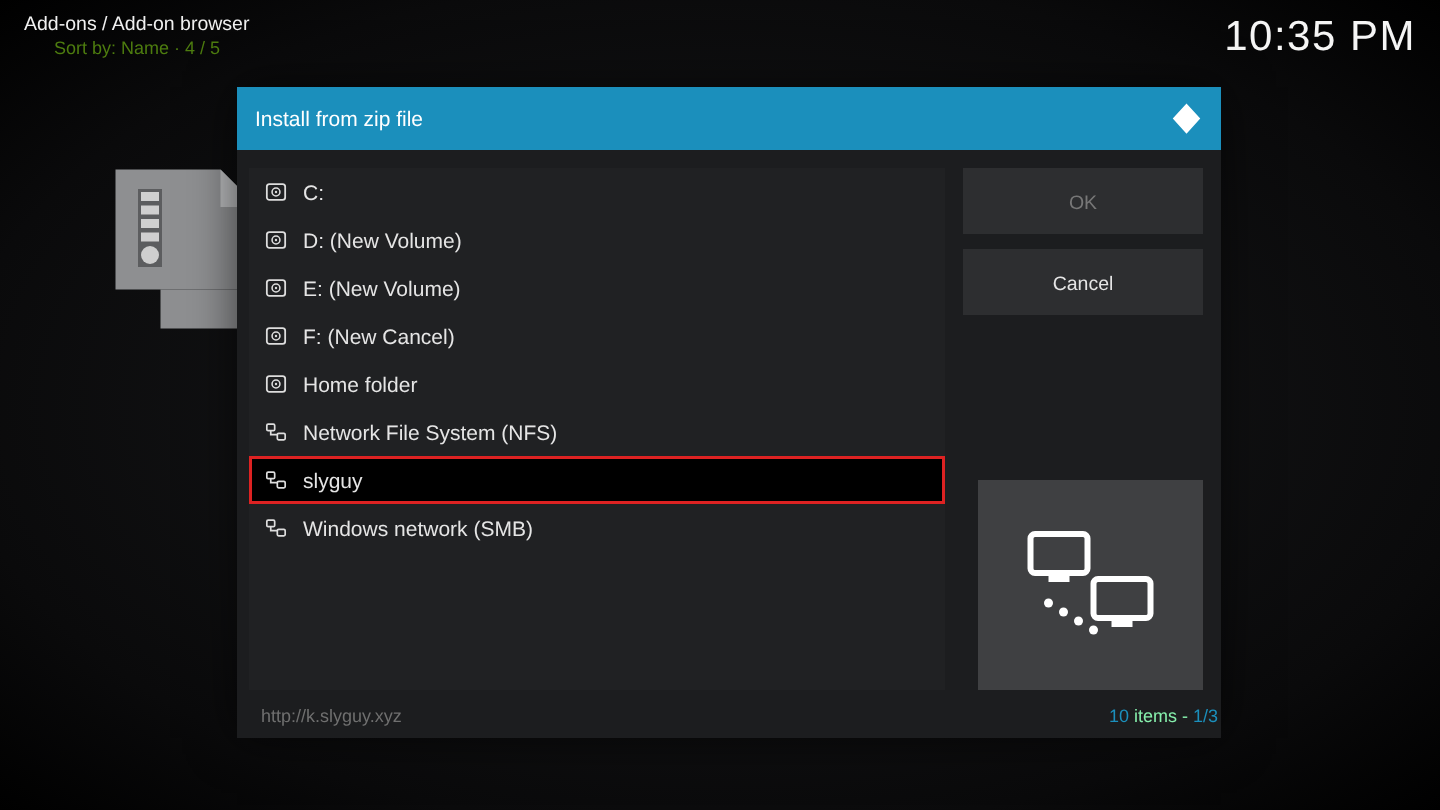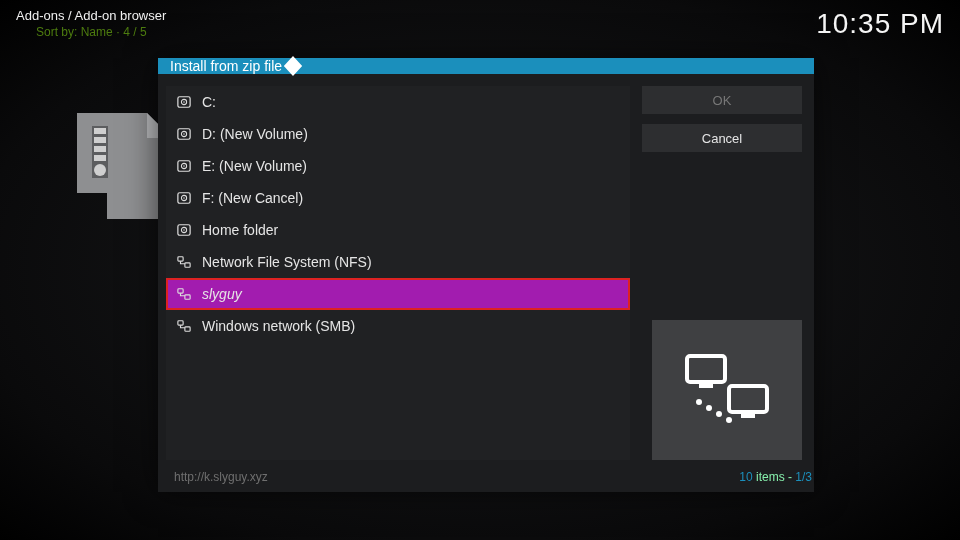--- a/index.html
+++ b/index.html
@@ -29,22 +29,22 @@
 .dialog {
   position: absolute;
   left: 158px; top: 58px;
   width: 656px; height: 434px;
   background: #1c1d1f;
   box-shadow: 0 0 30px rgba(0,0,0,.6);
   display: flex; flex-direction: column;
 }
 .dialog-header {
   background: #1b8fbc;
-  height: 16px;
-  display: flex; align-items: center; 
+  height: 42px;
+  display: flex; align-items: center; justify-content: space-between;
   padding: 0 12px;
 }
 .dialog-title { font-size: 14px; color: #fff; font-weight: 500; }
 .kodi-logo { width: 22px; height: 22px; }
 
 .dialog-body {
   flex: 1;
   display: flex;
   gap: 12px;
   padding: 12px 12px 6px 8px;
@@ -58,30 +58,30 @@
 .list-scroll { flex: 1; overflow: hidden; }
 .row {
   height: 32px;
   display: flex; align-items: center;
   gap: 10px;
   padding: 0 10px;
   font-size: 14px;
   color: #e5e5e5;
   cursor: default;
 }
-.row.selected { background: #a21caf; font-style: italic; }
+.row.selected { background: #000000; }
 .row.highlight-ring { outline: 2px solid #d22; outline-offset: -2px; position: relative; z-index: 2; }
 .row .ic { width: 16px; height: 16px; display: inline-flex; align-items: center; justify-content: center; flex-shrink: 0; }
 
 .side-col {
   width: 160px;
   display: flex; flex-direction: column; gap: 10px;
 }
 .btn {
-  height: 28px;
+  height: 44px;
   background: #2d2e30;
   color: #e5e5e5;
   font-size: 13px;
   display: flex; align-items: center; justify-content: center;
   cursor: pointer;
 }
 .btn.disabled { color: #777; }
 .preview-tile {
   margin-top: auto;
   width: 150px; height: 140px;

